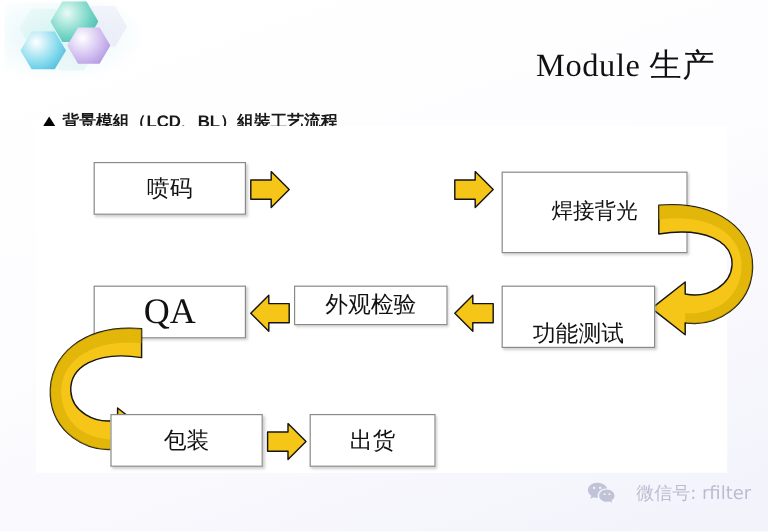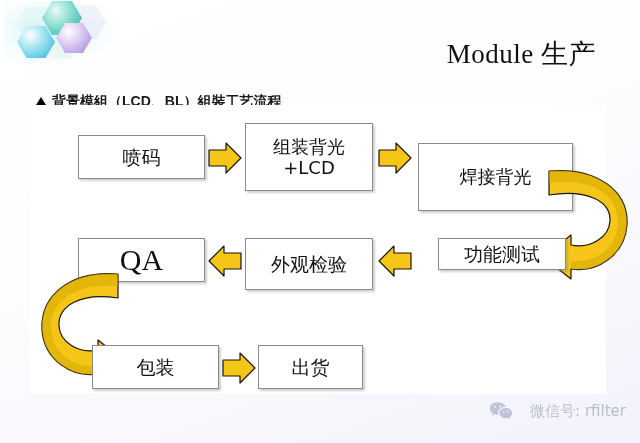--- a/index.html
+++ b/index.html
@@ -132,22 +132,22 @@
     box-sizing: border-box;
   }
   .box.two-line { font-size: 18px; }
   .box .ln { display: block; }
 
   #box-penma     { left: 48px;  top: 30px;  width: 127px; height: 44px; }
   #box-assemble  { left: 215px; top: 18px;  width: 128px; height: 68px; }
   #box-solder    { left: 388px; top: 18px;  width: 155px; height: 68px; margin-top: 20px; }
   #box-qa        { left: 48px;  top: 133px; width: 127px; height: 44px;
                    font-family: "Liberation Serif", "DejaVu Serif", serif; font-size: 30px; }
-  #box-visual    { left: 215px; top: 133px; width: 128px; height: 52px; }
-  #box-function  { left: 408px; top: 133px; width: 128px; height: 32px; }
+  #box-visual    { left: 215px; top: 133px; width: 128px; height: 33px; }
+  #box-function  { left: 388px; top: 133px; width: 128px; height: 52px; align-items: flex-end; }
   #box-pack      { left: 62px;  top: 240px; width: 127px; height: 44px; }
   #box-ship      { left: 228px; top: 240px; width: 105px; height: 44px; }
 
   
   .arrow {
     position: absolute;
     width: 36px;
     height: 34px;
   }
   .arrow svg { display: block; width: 100%; height: 100%; }
@@ -223,26 +223,20 @@
     <div class="box" id="box-penma">
       <span class="ln">喷码</span>
     </div>
 
     <div class="arrow" id="arrow-penma-assemble">
       <svg viewBox="0 0 36 34" xmlns="http://www.w3.org/2000/svg">
         <polygon points="2,9 19,9 19,2 34,17 19,32 19,25 2,25" fill="#f5c518" stroke="#151515" stroke-width="1.2" stroke-linejoin="round"></polygon>
       </svg>
     </div>
 
-    <div class="box two-line" id="box-assemble">
-      <div>
-        <span class="ln">组装背光</span>
-        <span class="ln">+LCD</span>
-      </div>
-    </div>
 
     <div class="arrow" id="arrow-assemble-solder">
       <svg viewBox="0 0 36 34" xmlns="http://www.w3.org/2000/svg">
         <polygon points="2,9 19,9 19,2 34,17 19,32 19,25 2,25" fill="#f5c518" stroke="#151515" stroke-width="1.2" stroke-linejoin="round"></polygon>
       </svg>
     </div>
 
     <div class="box two-line" id="box-solder">
       <div>
         <span class="ln">焊接背光</span>

